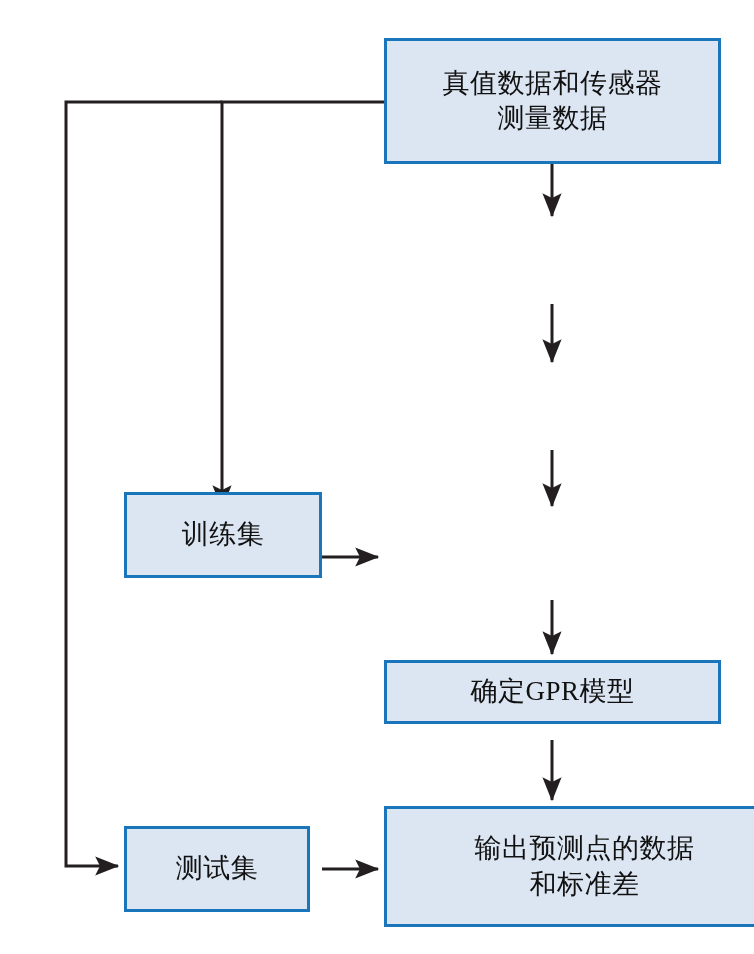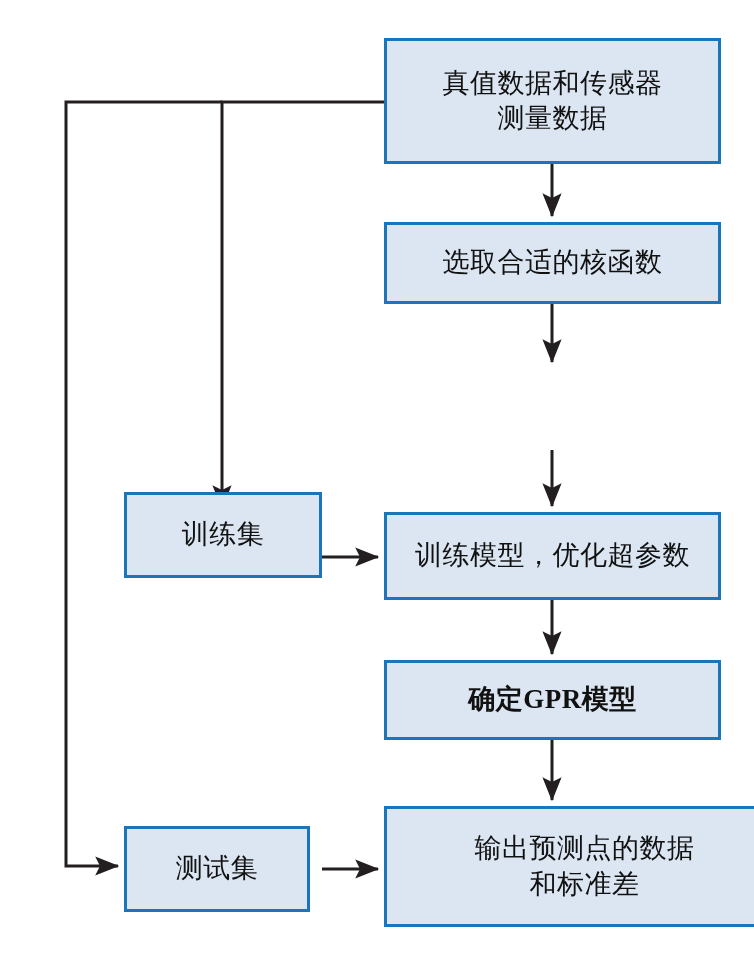--- a/index.html
+++ b/index.html
@@ -36,21 +36,21 @@
     display: block;
     width: 100%;
     padding: 0 6px;
     white-space: pre-line;
   }
   
   #node-source   { left: 384px; top: 38px;  width: 337px; height: 126px; }
   #node-kernel   { left: 384px; top: 222px; width: 337px; height: 82px;  }
   #node-hyper    { left: 384px; top: 368px; width: 337px; height: 82px;  }
   #node-train    { left: 384px; top: 512px; width: 337px; height: 88px;  }
-  #node-gpr      { left: 384px; top: 660px; width: 337px; height: 80px; font-weight: bold;  }
+  #node-gpr      { left: 384px; top: 660px; width: 337px; height: 64px;  }
   #node-output   { left: 384px; top: 806px; width: 401px; height: 121px; }
   
   #node-trainset { left: 124px; top: 492px; width: 198px; height: 86px;  }
   #node-testset  { left: 124px; top: 826px; width: 186px; height: 86px;  }
 
   #edges {
     position: absolute;
     left: 0;
     top: 0;
     width: 754px;
@@ -81,32 +81,26 @@
 
     <line x1="322" y1="557" x2="378" y2="557" stroke="#231f20" stroke-width="3" marker-end="url(#arrow)"></line>
     <line x1="322" y1="869" x2="378" y2="869" stroke="#231f20" stroke-width="3" marker-end="url(#arrow)"></line>
   </svg>
 
   <div class="node" id="node-source">
     <span class="label">真值数据和传感器
 测量数据</span>
   </div>
 
-  <div class="node" id="node-kernel">
-    <span class="label">选取合适的核函数</span>
-  </div>
 
 
   <div class="node" id="node-trainset">
     <span class="label">训练集</span>
   </div>
 
-  <div class="node" id="node-train">
-    <span class="label">训练模型，优化超参数</span>
-  </div>
 
   <div class="node" id="node-gpr">
     <span class="label">确定GPR模型</span>
   </div>
 
   <div class="node" id="node-testset">
     <span class="label">测试集</span>
   </div>
 
   <div class="node" id="node-output">

